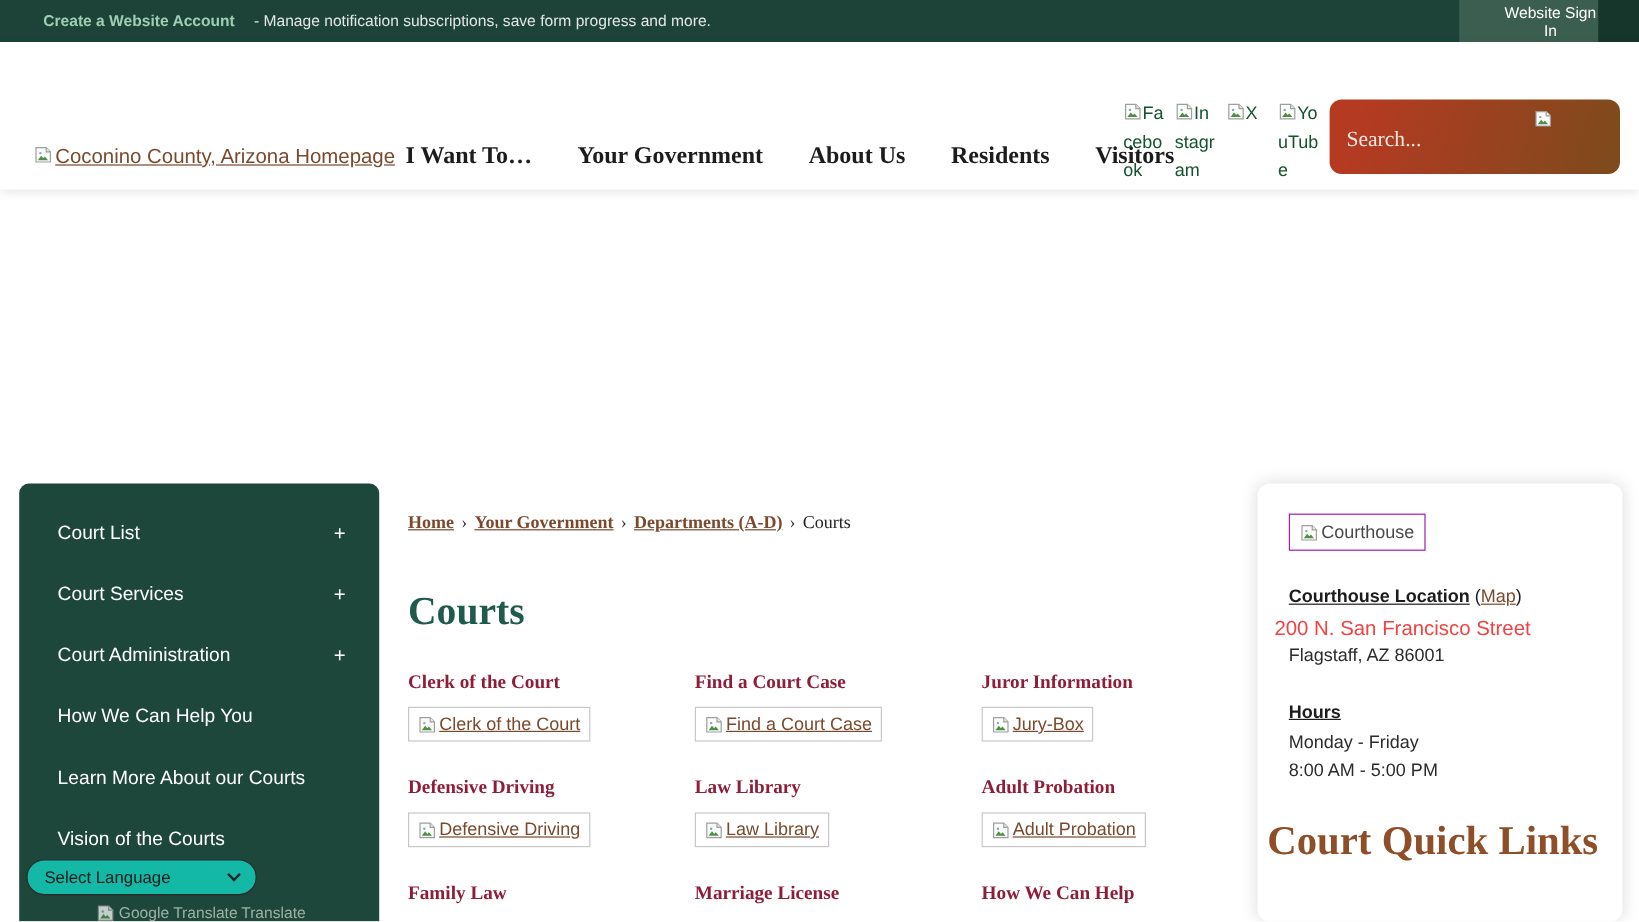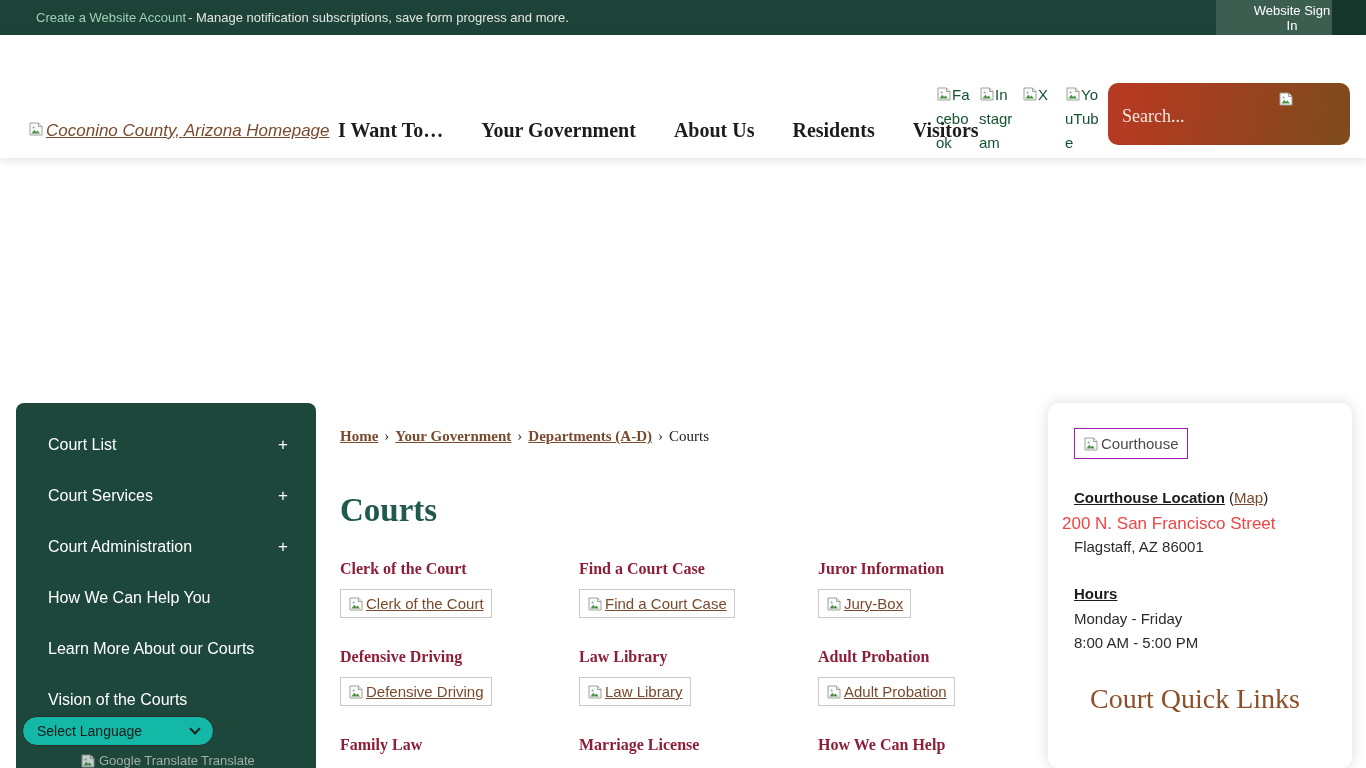--- a/index.html
+++ b/index.html
@@ -4,26 +4,26 @@
 <style>
   * { margin:0; padding:0; box-sizing:border-box; }
   html,body { width:1366px; height:768px; }
   body { font-family:"Liberation Sans","DejaVu Sans",sans-serif; background:#ffffff; }
   .page { position:relative; width:1366px; height:768px; overflow:hidden; background:#fff; }
 
   
   .topbar { position:absolute; left:0; top:0; width:1366px; height:35px; background:#1d4338; }
   .topbar-dark-end { position:absolute; right:0; top:0; width:34px; height:35px; background:#16352b; }
   .promo { position:absolute; left:36px; top:0; height:35px; display:flex; align-items:center; font-size:13px; color:#e3e7e3; }
-  .promo b { color:#9ecfb4; font-weight:normal; margin-right:2px; }
+  .promo b { color:#9ecfb4; font-weight:bold; margin-right:16px; }
   .signin-btn { position:absolute; right:34px; top:0; width:116px; height:35px; background:#3c5e51; color:#ffffff; font-size:13px; display:flex; align-items:center; justify-content:center; cursor:pointer; border:none;padding-left:36px; }
 
   
   .header { position:absolute; left:0; top:35px; width:1366px; height:123px; background:#ffffff; box-shadow:0 3px 8px rgba(0,0,0,0.10); z-index:5; }
-  .logo { position:absolute; left:28px; top:86px; display:flex; align-items:flex-start; gap:2px; font-size:17px; color:#7a4a2e; text-decoration:underline; cursor:pointer;font-style:italic; }
+  .logo { position:absolute; left:28px; top:86px; display:flex; align-items:flex-start; gap:2px; font-size:17px; color:#7a4a2e; text-decoration:underline; cursor:pointer; }
   .mainnav { position:absolute; left:338px; top:84px; display:flex; gap:38px; font-family:"Liberation Serif","DejaVu Serif",serif; font-weight:bold; font-size:20px; color:#1c1c1c; }
   .mainnav .nav-item { cursor:pointer; white-space:nowrap; }
   .socials { position:absolute; left:936px; top:48px; display:flex; gap:9px; align-items:flex-start; }
   .social-link { width:34px; font-size:15px; line-height:1.6; color:#14532d; word-break:break-all; cursor:pointer; }
   .search-box { position:absolute; left:1108px; top:48px; width:242px; height:62px; border-radius:10px; background:linear-gradient(105deg,#b53a22 10%,#7f4a1c 95%); }
   .search-input { position:absolute; left:14px; top:18px; width:150px; height:30px; background:transparent; border:none; outline:none; font-family:"Liberation Serif","DejaVu Serif",serif; font-size:18px; color:#ffffff; }
   .search-input::placeholder { color:#f2e8e2; opacity:1; }
   .search-broken { position:absolute; right:56px; top:8px; }
 
   
@@ -56,21 +56,21 @@
   .card { position:absolute; left:1048px; top:403px; width:304px; height:365px; background:#ffffff; border-radius:10px; box-shadow:0 0 14px rgba(0,0,0,0.14); }
   .card-imgbox { position:absolute; left:26px; top:25px; display:inline-flex; align-items:center; gap:2px; border:1px solid #a21caf; padding:6px 8px; font-size:15px; color:#4a4a4a; }
   .loc-line { position:absolute; left:26px; top:86px; font-size:15px; color:#1c1c1c; }
   .loc-label { font-weight:bold; text-decoration:underline; }
   .map-link { color:#7a4a2e; text-decoration:underline; cursor:pointer; }
   .addr1 { position:absolute; left:14px; top:111px; font-size:17px; color:#ef4444; }
   .addr2 { position:absolute; left:26px; top:135px; font-size:15px; color:#2b2b2b; }
   .hours-label { position:absolute; left:26px; top:182px; font-size:15px; font-weight:bold; text-decoration:underline; color:#1c1c1c; }
   .hours-days { position:absolute; left:26px; top:207px; font-size:15px; color:#2b2b2b; }
   .hours-time { position:absolute; left:26px; top:231px; font-size:15px; color:#2b2b2b; }
-  .quick-links { position:absolute; left:42px; top:280px; font-family:"Liberation Serif","DejaVu Serif",serif; font-weight:normal; font-size:28px; color:#8d4e28; }
+  .quick-links { position:absolute; left:8px; top:280px; font-family:"Liberation Serif","DejaVu Serif",serif; font-weight:bold; font-size:34px; color:#8d4e28; }
 </style>
 </head>
 <body>
 
 <div class="page">
 
   <div class="topbar">
     <div class="promo">
       <b>Create a Website Account</b>
       <span>- Manage notification subscriptions, save form progress and more.</span>

